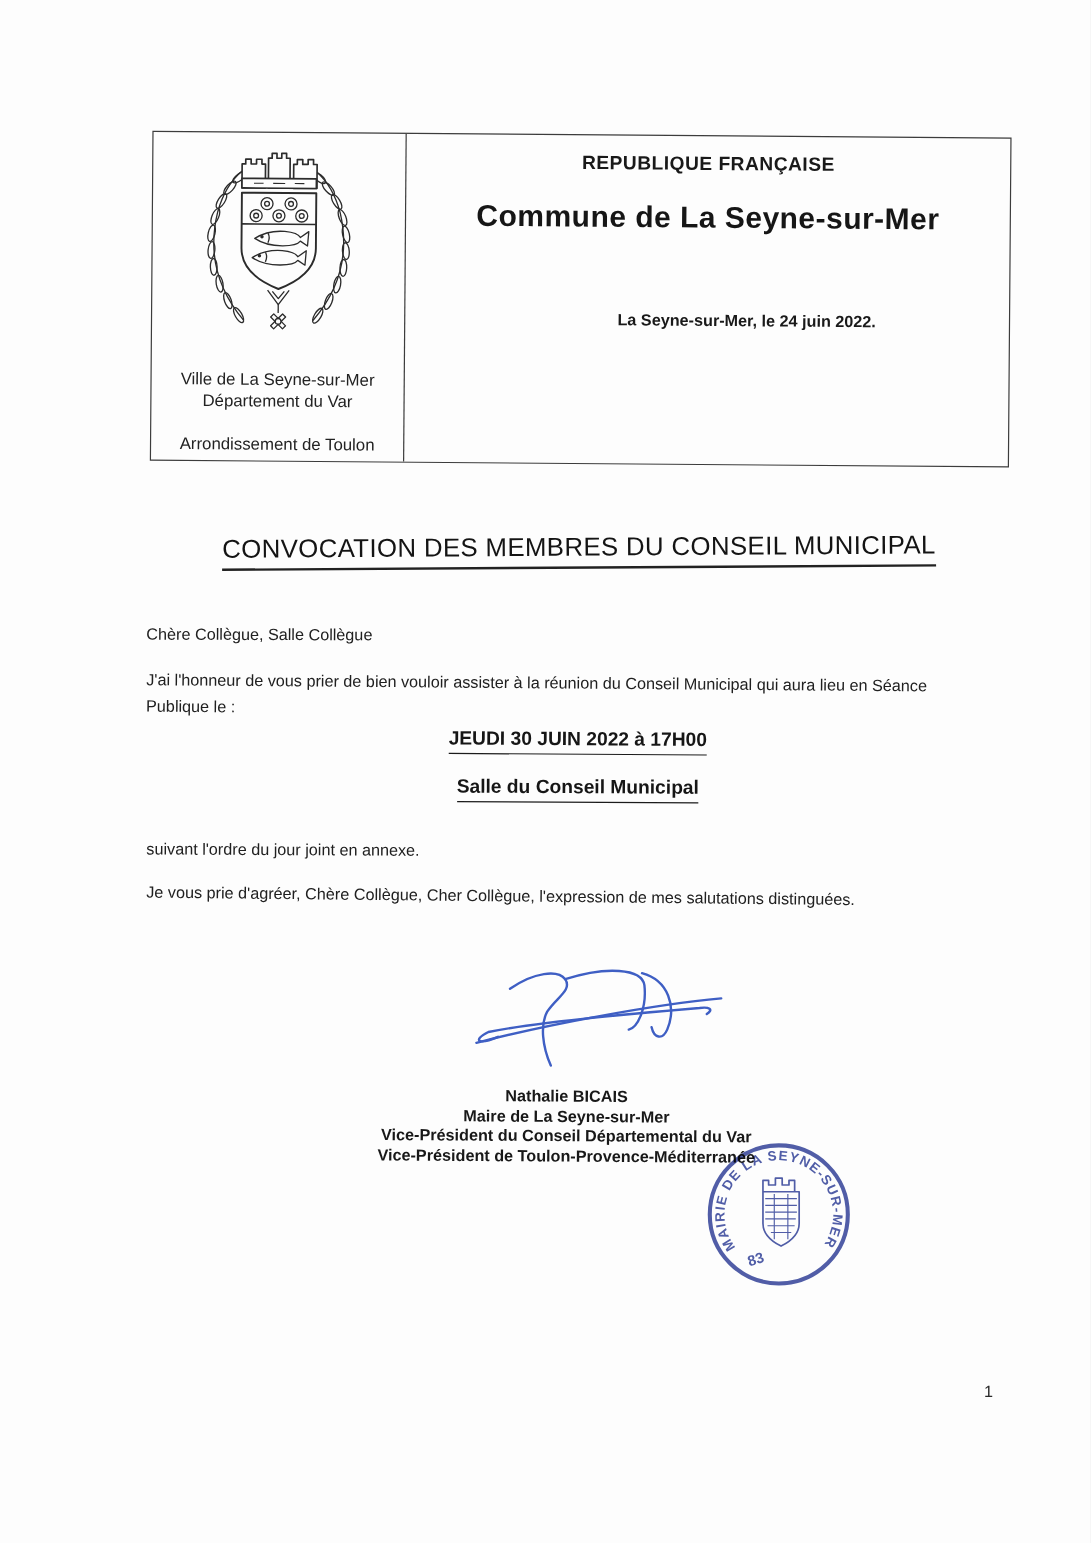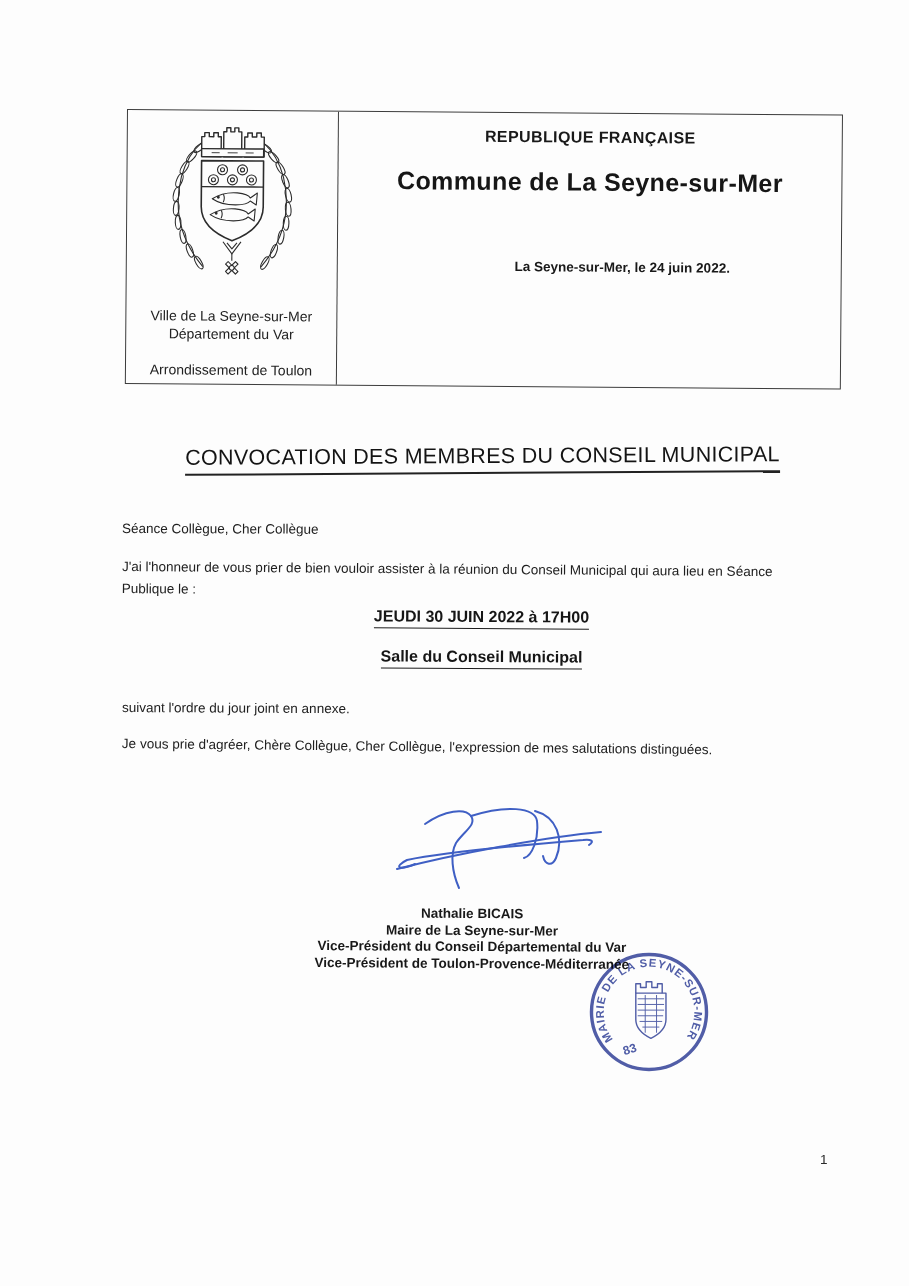--- a/index.html
+++ b/index.html
@@ -154,21 +154,21 @@
       <div class="republique">REPUBLIQUE FRANÇAISE</div>
       <div class="commune">Commune de La Seyne-sur-Mer</div>
       <div class="dateline">La Seyne-sur-Mer, le 24 juin 2022.</div>
     </div>
   </div>
 
   <div class="doc-title">
     <span>CONVOCATION DES MEMBRES DU CONSEIL MUNICIPAL</span>
   </div>
 
-  <div class="para salutation">Séance Collègue, Cher Collègue</div>
+  <div class="para salutation">Chère Collègue, Salle Collègue</div>
 
   <div class="para intro">
     <div>J'ai l'honneur de vous prier de bien vouloir assister à la réunion du Conseil Municipal qui aura lieu en Séance</div>
     <div>Publique le :</div>
   </div>
 
   <div class="center-line meet-date">
     <span>JEUDI 30 JUIN 2022 à 17H00</span>
   </div>
   <div class="center-line meet-place">

